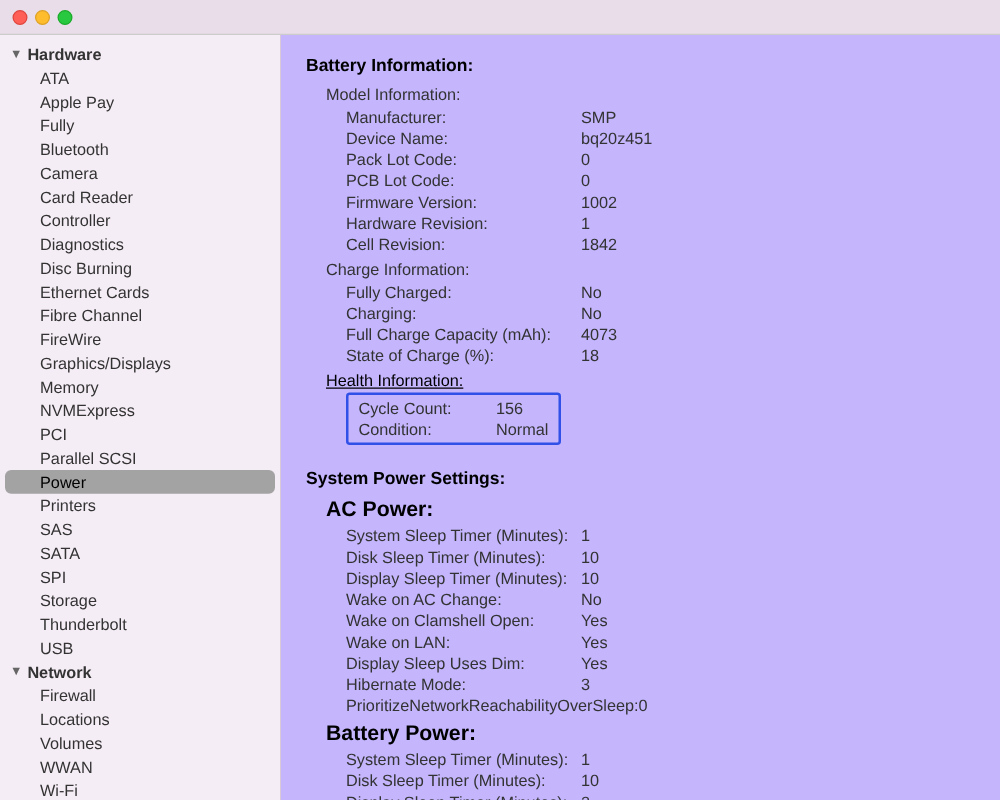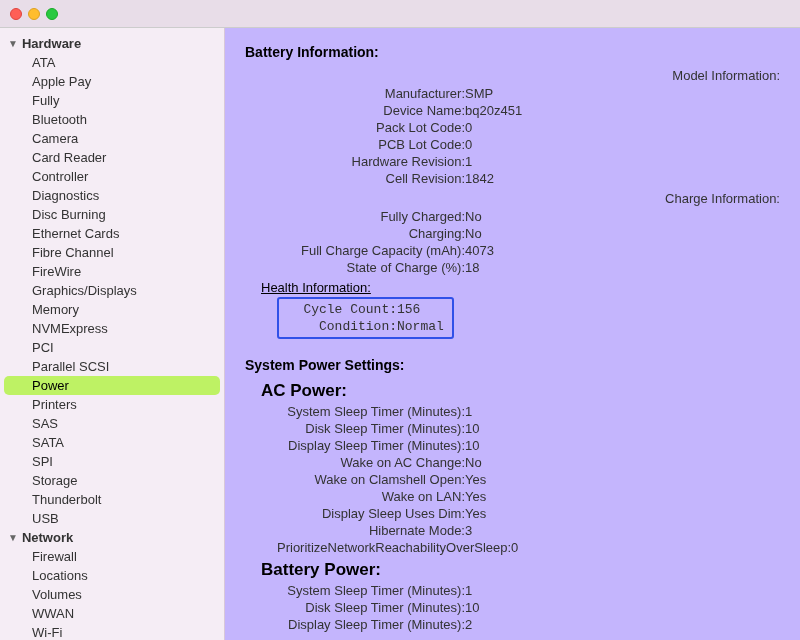--- a/index.html
+++ b/index.html
@@ -83,21 +83,21 @@
     }
     .sidebar-item {
       padding: 2px 10px 2px 28px;
       font-size: 13px;
       color: #333;
       cursor: pointer;
       border-radius: 5px;
       margin: 0 4px;
     }
     .sidebar-item.active {
-      background: #bef264;
+      background: #a3a3a3;
       color: #000;
       font-weight: 500;
       border-radius: 5px;
     }
 
     
     .content {
       flex: 1;
       background: #c4b5fd;
       overflow-y: auto;
@@ -114,21 +114,20 @@
       color: #000;
     }
     .info-row {
       display: flex;
       padding: 1px 0;
     }
     .info-label {
       min-width: 220px;
       color: #333;
       font-size: 13px;
-      text-align: right;
     }
     .info-label.indent1 { padding-left: 16px; }
     .info-label.indent2 { padding-left: 32px; }
     .info-value {
       color: #333;
       font-size: 13px;
     }
     .subsection-label {
       font-size: 17px;
       font-weight: 600;
@@ -142,21 +141,20 @@
     .health-box {
       border: 2px solid #3050e8;
       border-radius: 3px;
       padding: 2px 8px;
       display: inline-block;
       margin-left: 32px;
       margin-bottom: 6px;
     }
     .health-box .info-row {
       padding: 1px 0;
-      font-family: Liberation Mono, monospace;
     }
 
     .underline-label {
       text-decoration: underline;
       font-size: 13px;
       font-weight: 500;
       padding-left: 16px;
       margin-top: 4px;
       margin-bottom: 2px;
       color: #000;
@@ -223,20 +221,23 @@
       </div><div class="info-row">
         <span class="info-label indent2">Device Name:</span>
         <span class="info-value">bq20z451</span>
       </div><div class="info-row">
         <span class="info-label indent2">Pack Lot Code:</span>
         <span class="info-value">0</span>
       </div><div class="info-row">
         <span class="info-label indent2">PCB Lot Code:</span>
         <span class="info-value">0</span>
       </div><div class="info-row">
+        <span class="info-label indent2">Firmware Version:</span>
+        <span class="info-value">1002</span>
+      </div><div class="info-row">
         <span class="info-label indent2">Hardware Revision:</span>
         <span class="info-value">1</span>
       </div><div class="info-row">
         <span class="info-label indent2">Cell Revision:</span>
         <span class="info-value">1842</span>
       </div><div class="info-label indent1" style="font-weight: 500; margin-top: 4px; margin-bottom: 2px;">Charge Information:</div><div class="info-row">
         <span class="info-label indent2">Fully Charged:</span>
         <span class="info-value">No</span>
       </div><div class="info-row">
         <span class="info-label indent2">Charging:</span>

